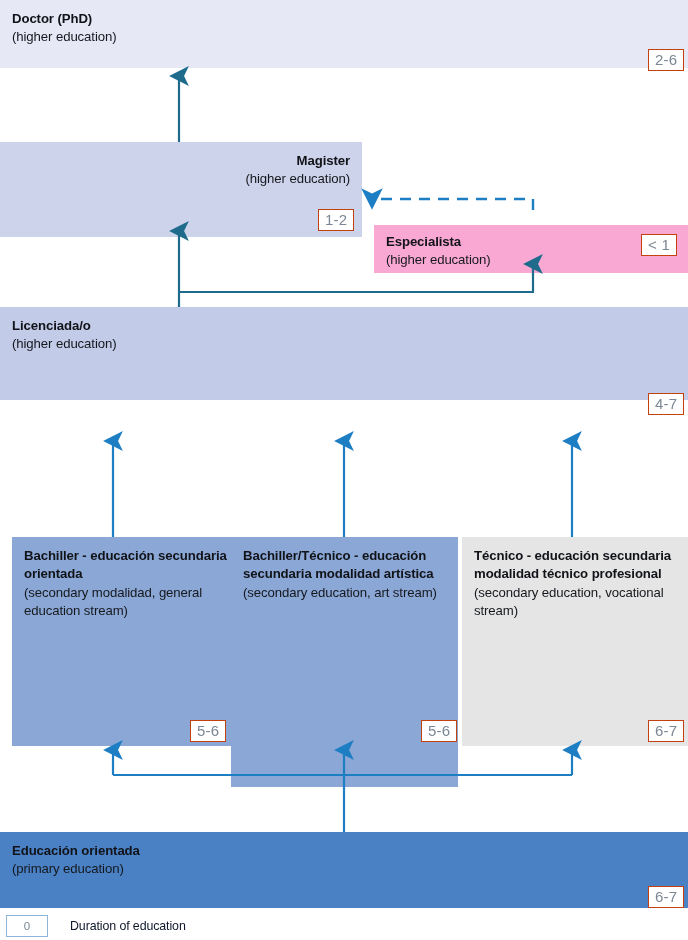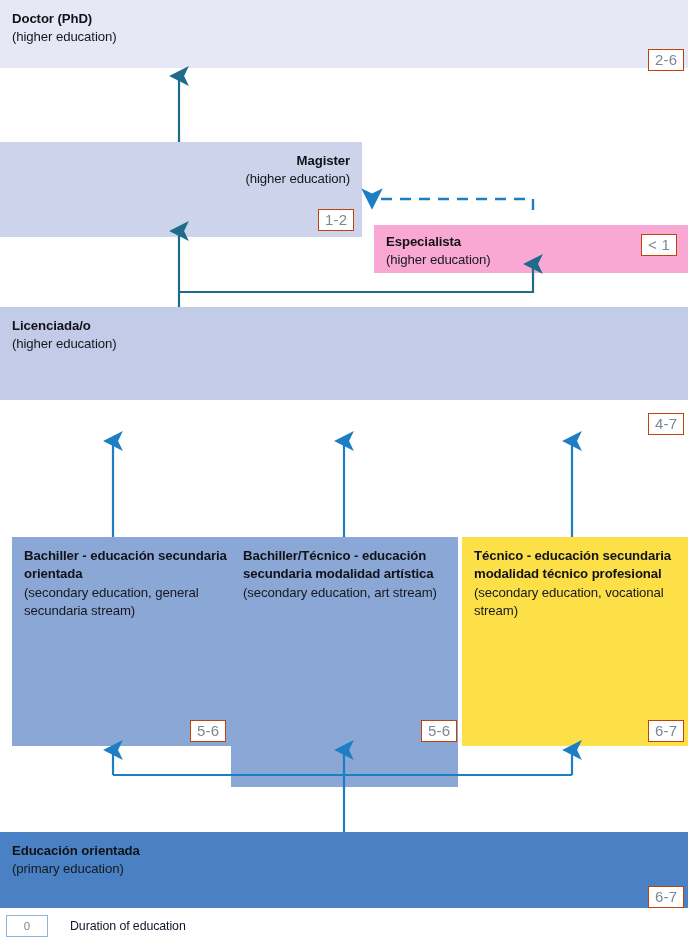--- a/index.html
+++ b/index.html
@@ -106,35 +106,35 @@
   <div class="node" style="left:374px; top:210px; width:314px; height:48px; background:#f9a8d4;margin-top:15px;">
     <div class="node-title" style="margin-top:-2px;">Especialista</div>
     <div class="node-sub">(higher education)</div>
   </div>
   <div class="badge" style="left:641px; top:234px;">&lt; 1</div>
 
   <div class="node" style="left:0px; top:307px; width:688px; height:93px; background:#c2cbe8;">
     <div class="node-title">Licenciada/o</div>
     <div class="node-sub">(higher education)</div>
   </div>
-  <div class="badge" style="left:648px; top:413px;">4-7</div>
+  <div class="badge" style="left:648px; top:393px;">4-7</div>
 
   <div class="node" style="left:12px; top:537px; width:227px; height:209px; background:#8ba7d6;">
     <div class="node-title">Bachiller - educación secundaria orientada</div>
-    <div class="node-sub">(secondary education, general secundaria stream)</div>
+    <div class="node-sub">(secondary modalidad, general education stream)</div>
   </div>
   <div class="badge" style="left:190px; top:720px;">5-6</div>
 
   <div class="node" style="left:231px; top:537px; width:227px; height:250px; background:#8ba7d6;">
     <div class="node-title">Bachiller/Técnico - educación secundaria modalidad artística</div>
     <div class="node-sub">(secondary education, art stream)</div>
   </div>
   <div class="badge" style="left:421px; top:720px;">5-6</div>
 
-  <div class="node" style="left:462px; top:537px; width:226px; height:209px; background:#fde047;">
+  <div class="node" style="left:462px; top:537px; width:226px; height:209px; background:#e5e5e5;">
     <div class="node-title">Técnico - educación secundaria modalidad técnico profesional</div>
     <div class="node-sub">(secondary education, vocational stream)</div>
   </div>
   <div class="badge" style="left:648px; top:720px;">6-7</div>
 
   <div class="node" style="left:0px; top:832px; width:688px; height:76px; background:#4a80c4;">
     <div class="node-title">Educación orientada</div>
     <div class="node-sub">(primary education)</div>
   </div>
   <div class="badge" style="left:648px; top:886px;">6-7</div>

